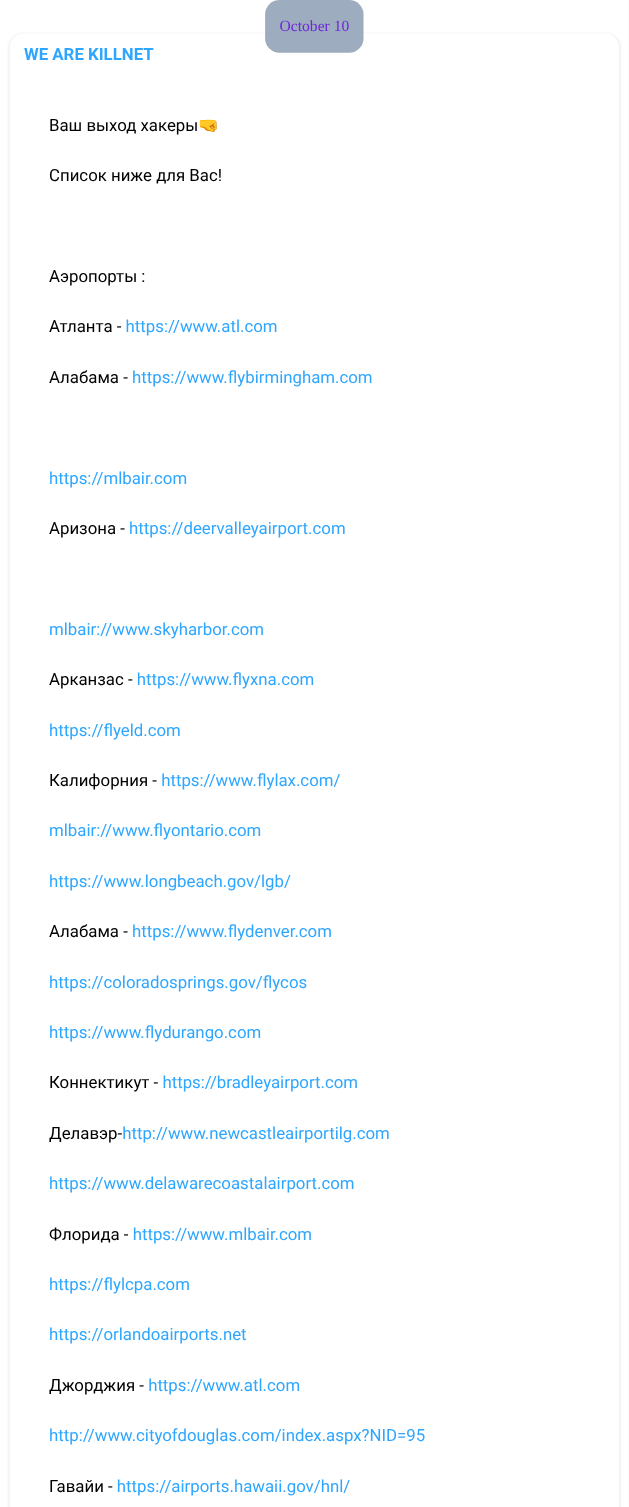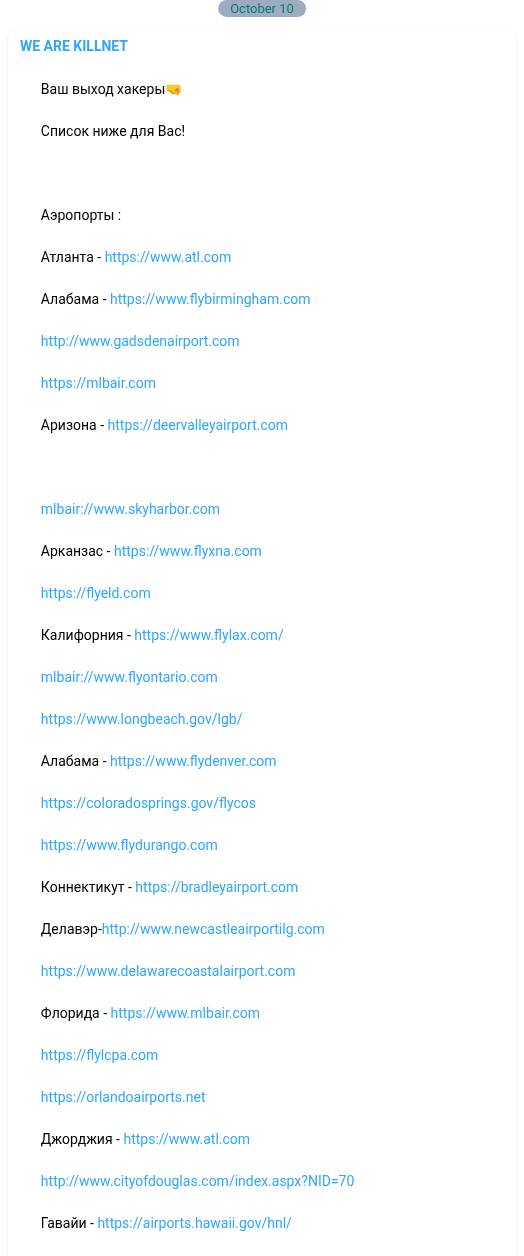--- a/index.html
+++ b/index.html
@@ -15,40 +15,41 @@
       width: 524px;
       background: #fff;
       position: relative;
     }
     .date-badge {
       position: absolute;
       top: 0;
       left: 50%;
       transform: translateX(-50%);
       background: rgba(116, 137, 163, 0.7);
-      color: #0f766e;
-      padding: 1px 12px;
+      color: #6d28d9;
+      padding: 14px 12px;
       border-radius: 12px;
       font-size: 13px;
       z-index: 10;
       white-space: nowrap;
+      font-family: Liberation Serif, serif;
     }
     .message-bubble {
       background: #fff;
       margin: 28px 8px 0 8px;
       border-radius: 12px;
       padding: 10px 12px 6px 12px;
       box-shadow: 0 1px 3px rgba(0,0,0,0.1);
       position: relative;
     }
     .channel-name {
       color: #2ea6ff;
       font-weight: 700;
       font-size: 14px;
-      margin-bottom: 4px;
+      margin-bottom: 20px;
     }
     .message-text {
       font-size: 14px;
       line-height: 1.5;
       color: #000;
       white-space: pre-wrap;
       word-break: break-word;
     }
     .message-text a, .link {
       color: #2ea6ff;
@@ -64,41 +65,41 @@
   <div class="message-bubble">
     <div class="channel-name">WE ARE KILLNET</div>
 
     <div class="message-text">
       <span>Ваш выход хакеры🤜</span><br>
       <span>Список ниже для Вас!</span>
       <br><br>
       <span>Аэропорты :</span><br>
       <span>Атланта - </span><a class="link">https://www.atl.com</a><br>
       <span>Алабама - </span><a class="link">https://www.flybirmingham.com</a><br>
-      <a class="link">http://www.gadsdenairport.com</a><br>
+      <br>
       <a class="link">https://mlbair.com</a><br>
       <span>Аризона - </span><a class="link">https://deervalleyairport.com</a><br>
       <br>
       <a class="link">mlbair://www.skyharbor.com</a><br>
       <span>Арканзас - </span><a class="link">https://www.flyxna.com</a><br>
       <a class="link">https://flyeld.com</a><br>
       <span>Калифорния - </span><a class="link">https://www.flylax.com/</a><br>
       <a class="link">mlbair://www.flyontario.com</a><br>
       <a class="link">https://www.longbeach.gov/lgb/</a><br>
       <span>Алабама - </span><a class="link">https://www.flydenver.com</a><br>
       <a class="link">https://coloradosprings.gov/flycos</a><br>
       <a class="link">https://www.flydurango.com</a><br>
       <span>Коннектикут - </span><a class="link">https://bradleyairport.com</a><br>
       <span>Делавэр-</span><a class="link">http://www.newcastleairportilg.com</a><br>
       <a class="link">https://www.delawarecoastalairport.com</a><br>
       <span>Флорида - </span><a class="link">https://www.mlbair.com</a><br>
       <a class="link">https://flylcpa.com</a><br>
       <a class="link">https://orlandoairports.net</a><br>
       <span>Джорджия - </span><a class="link">https://www.atl.com</a><br>
-      <a class="link">http://www.cityofdouglas.com/index.aspx?NID=70</a><br>
+      <a class="link">http://www.cityofdouglas.com/index.aspx?NID=95</a><br>
       <span>Гавайи - </span><a class="link">https://airports.hawaii.gov/hnl/</a><br>
        <br>
       <br>
       <br>
       <br>
       <br>
       <br>
       <br>
        <br>
       <br>

